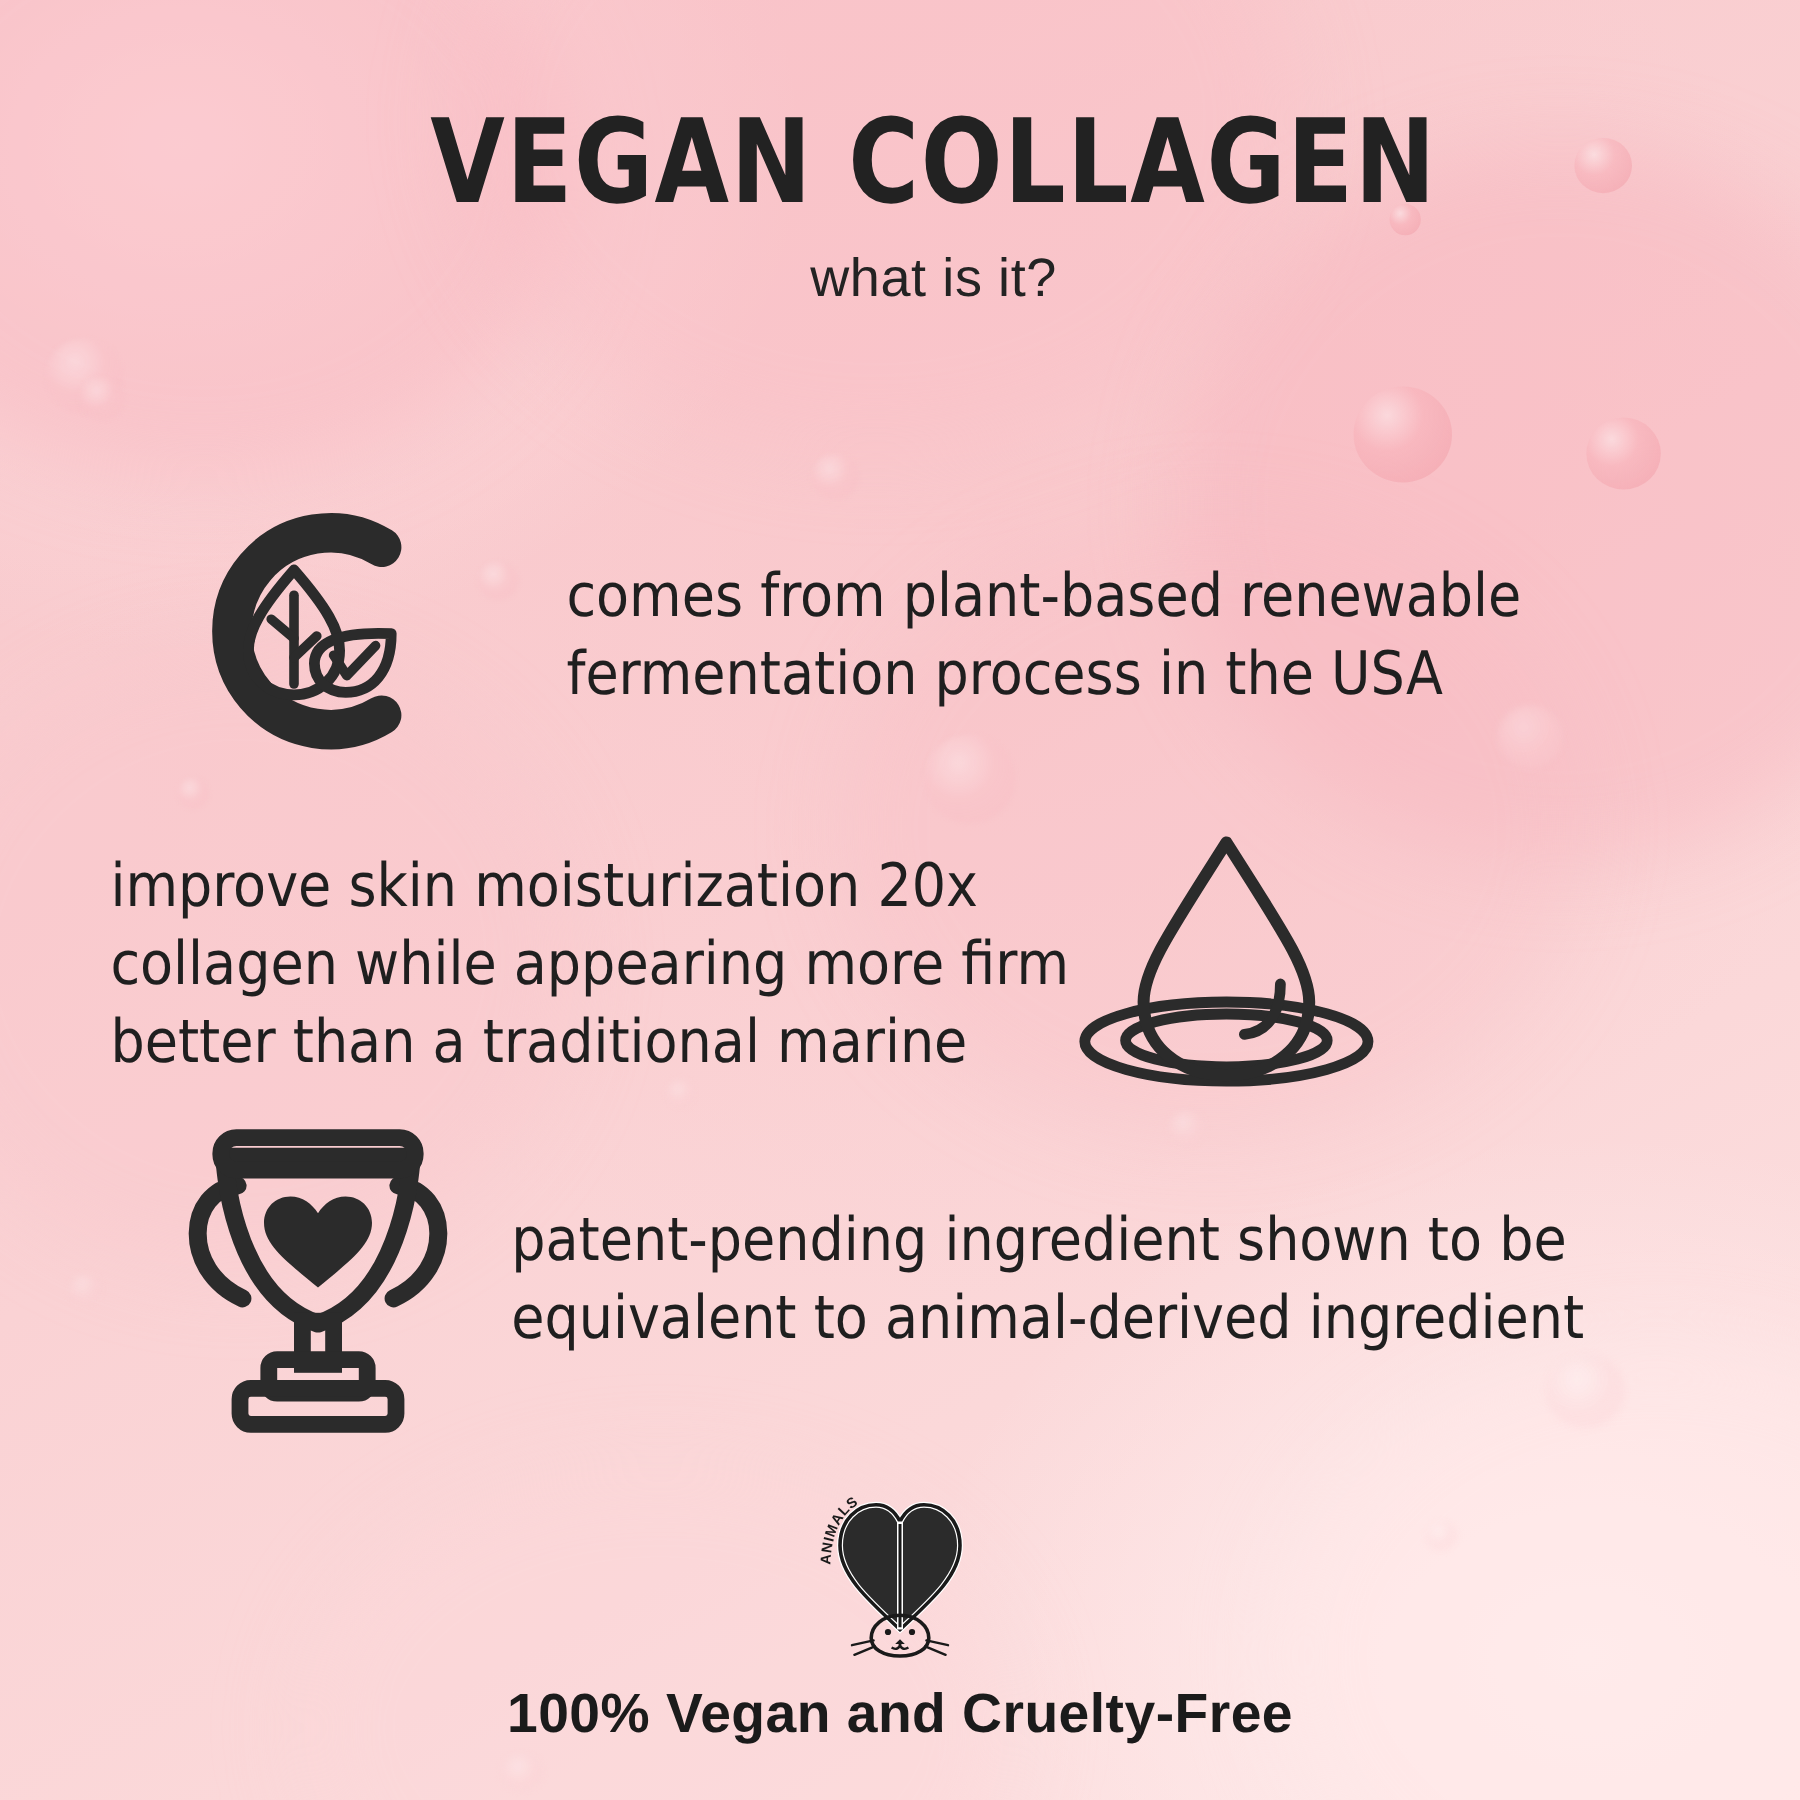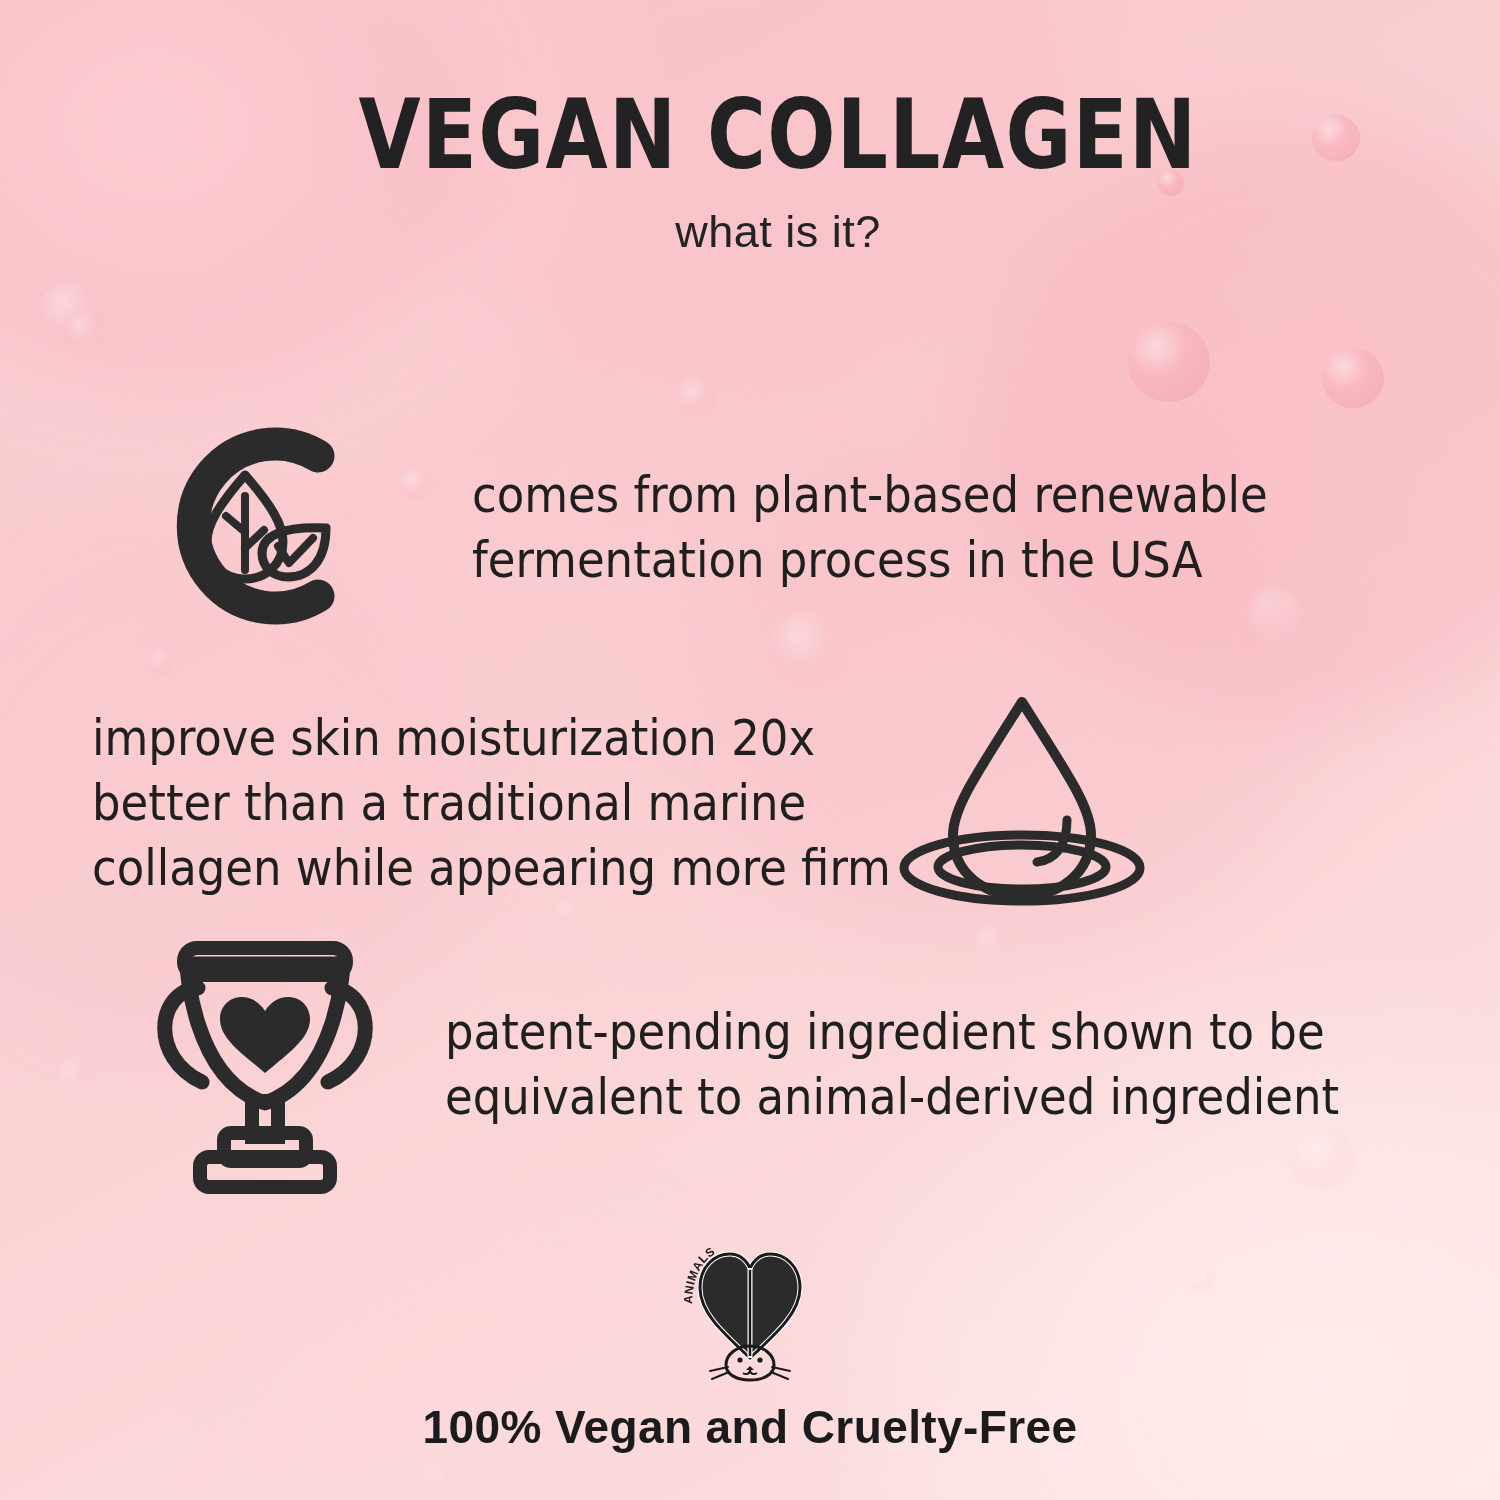--- a/index.html
+++ b/index.html
@@ -106,21 +106,21 @@
     color: #1f1f1f;
     white-space: nowrap;
   }
 
   #row1 { top: 420px; left: 150px; gap: 48px; }
   #row1 .copy { margin-left: 62px; }
 
   #row2 { top: 690px; left: 92px; width: 1320px; justify-content: flex-start; }
 
   #row3 { top: 930px; left: 140px; }
-  #row3 .copy { margin-left: 55px; }
+  #row3 .copy { margin-left: 36px; }
 
   .icon { flex: 0 0 auto; }
 
   
   .footer {
     position: absolute;
     left: 0;
     bottom: 46px;
     width: 100%;
     text-align: center;
@@ -192,22 +192,22 @@
     </div>
     <div class="copy">
       <div>comes from plant-based renewable</div>
       <div>fermentation process in the USA</div>
     </div>
   </div>
 
   <div class="row" id="row2">
     <div class="copy">
       <div>improve skin moisturization 20x</div>
+      <div>collagen while appearing more firm</div>
       <div>better than a traditional marine</div>
-      <div>collagen while appearing more firm</div>
     </div>
     <div class="icon">
       <svg width="262" height="222" viewBox="0 0 262 222" aria-hidden="true">
 
         <ellipse cx="131" cy="178" rx="118" ry="33" fill="none" stroke="#2b2b2b" stroke-width="9"></ellipse>
 
         <ellipse cx="131" cy="177" rx="84" ry="22" fill="none" stroke="#2b2b2b" stroke-width="9"></ellipse>
 
         <path d="M131 12 C178 86 200 118 200 145 C200 183 169 206 131 206
                  C93 206 62 183 62 145 C62 118 84 86 131 12 Z" fill="none" stroke="#2b2b2b" stroke-width="10" stroke-linejoin="round"></path>

